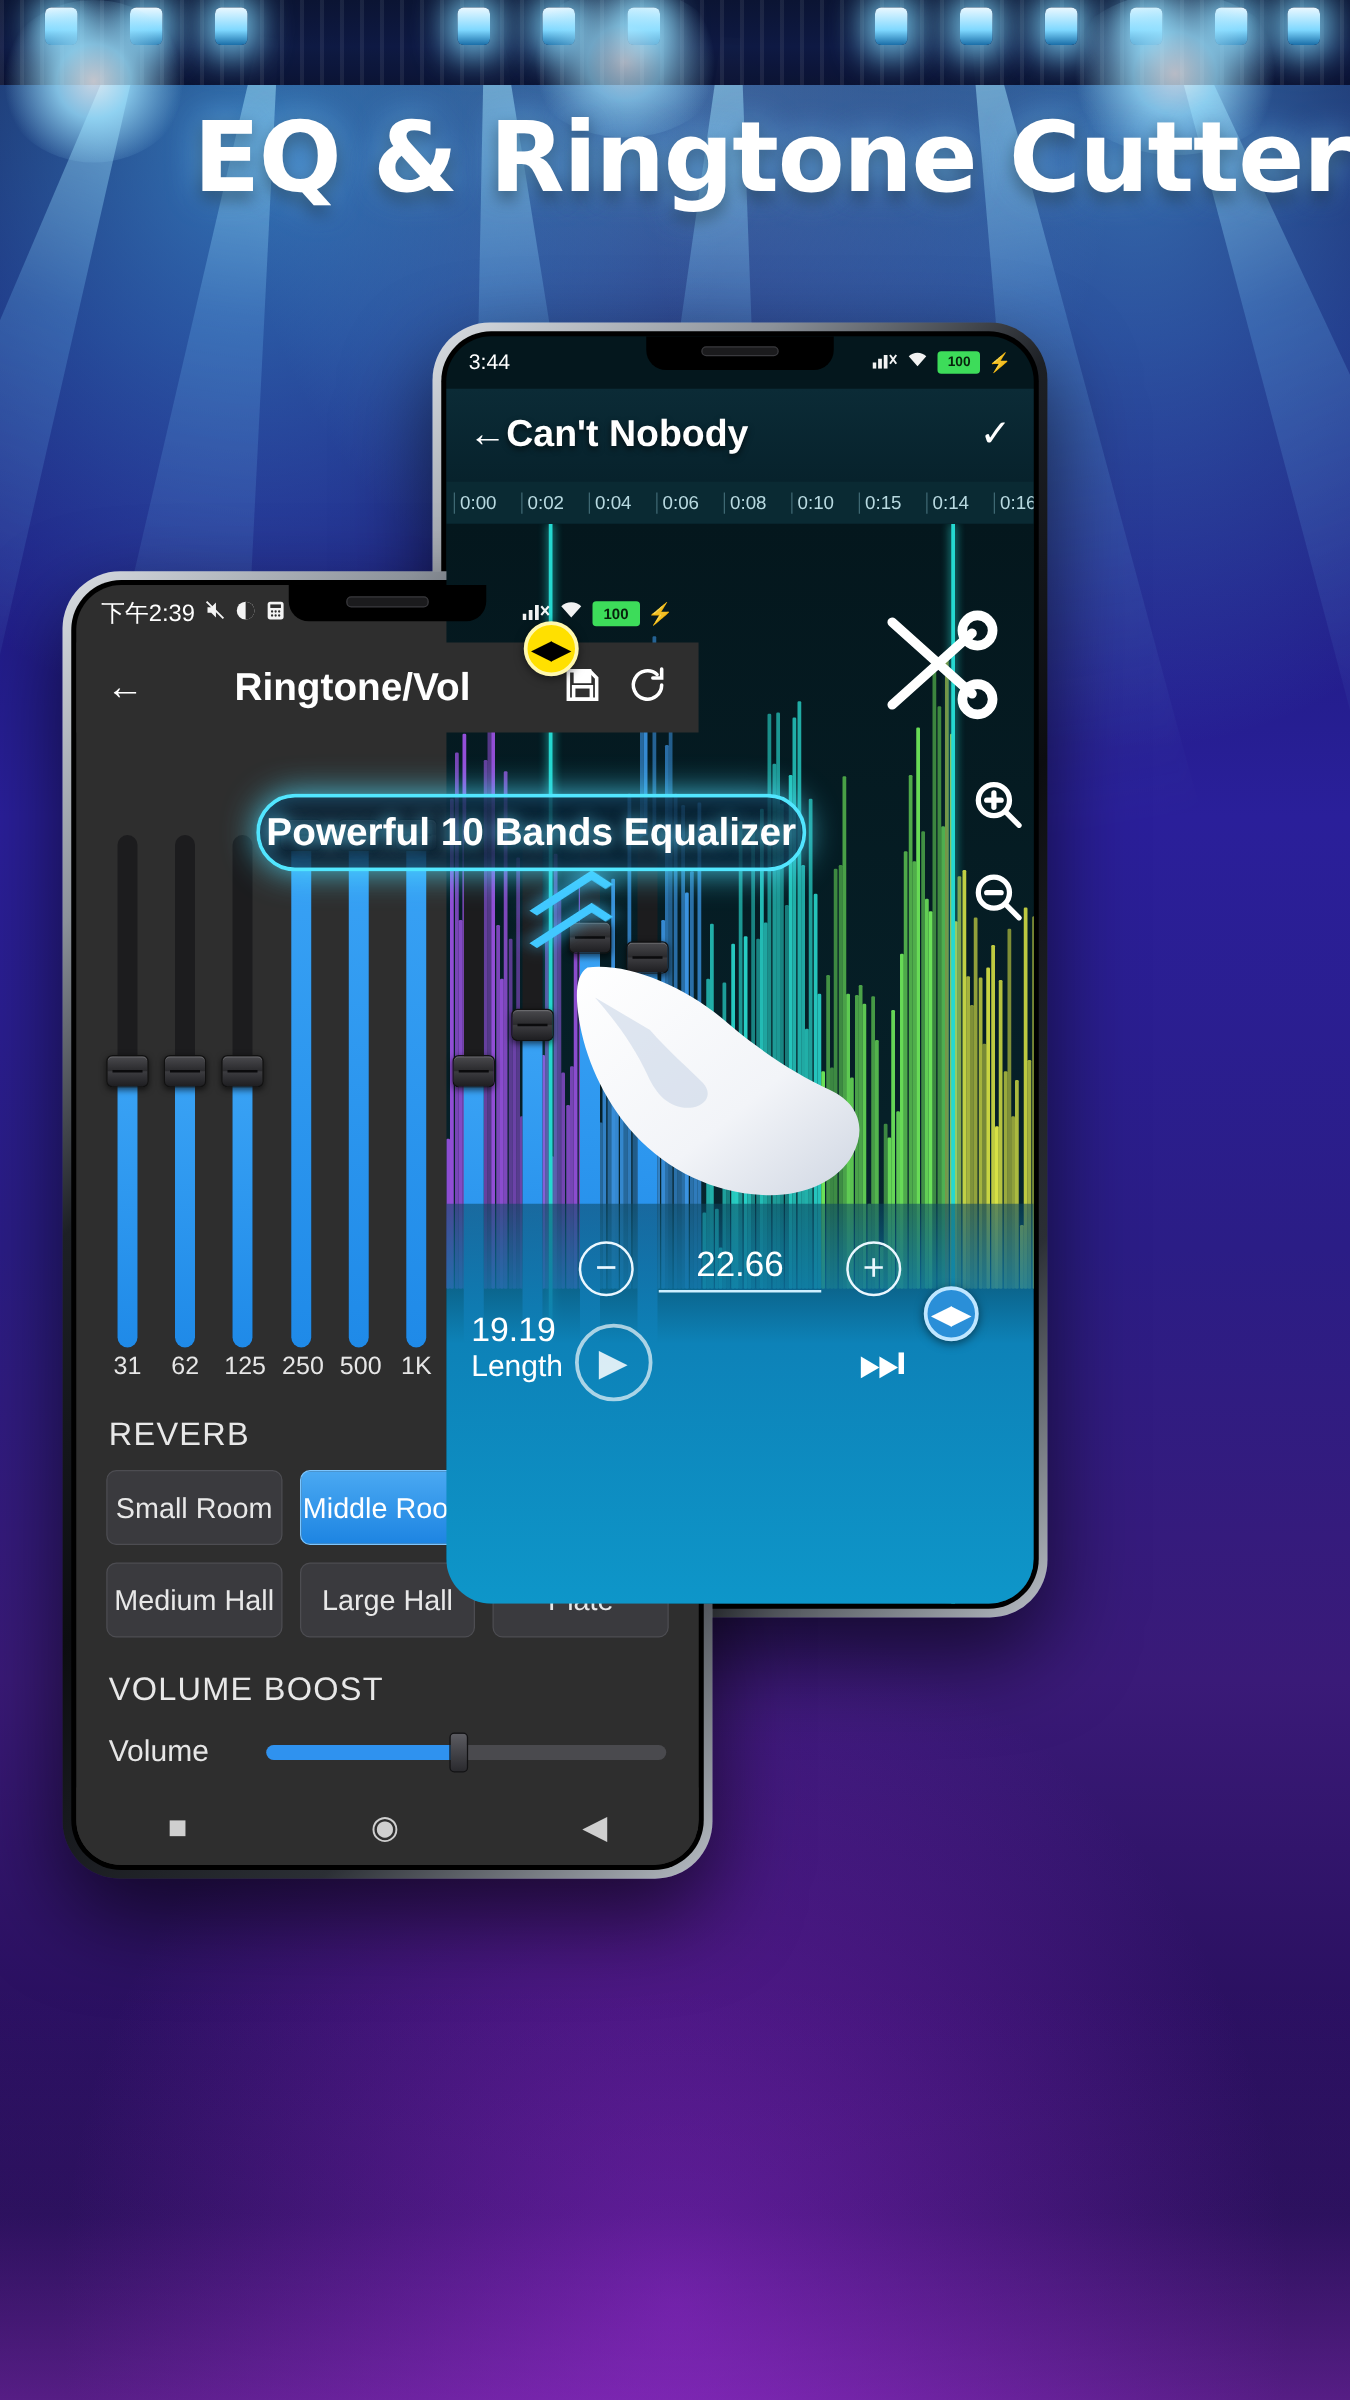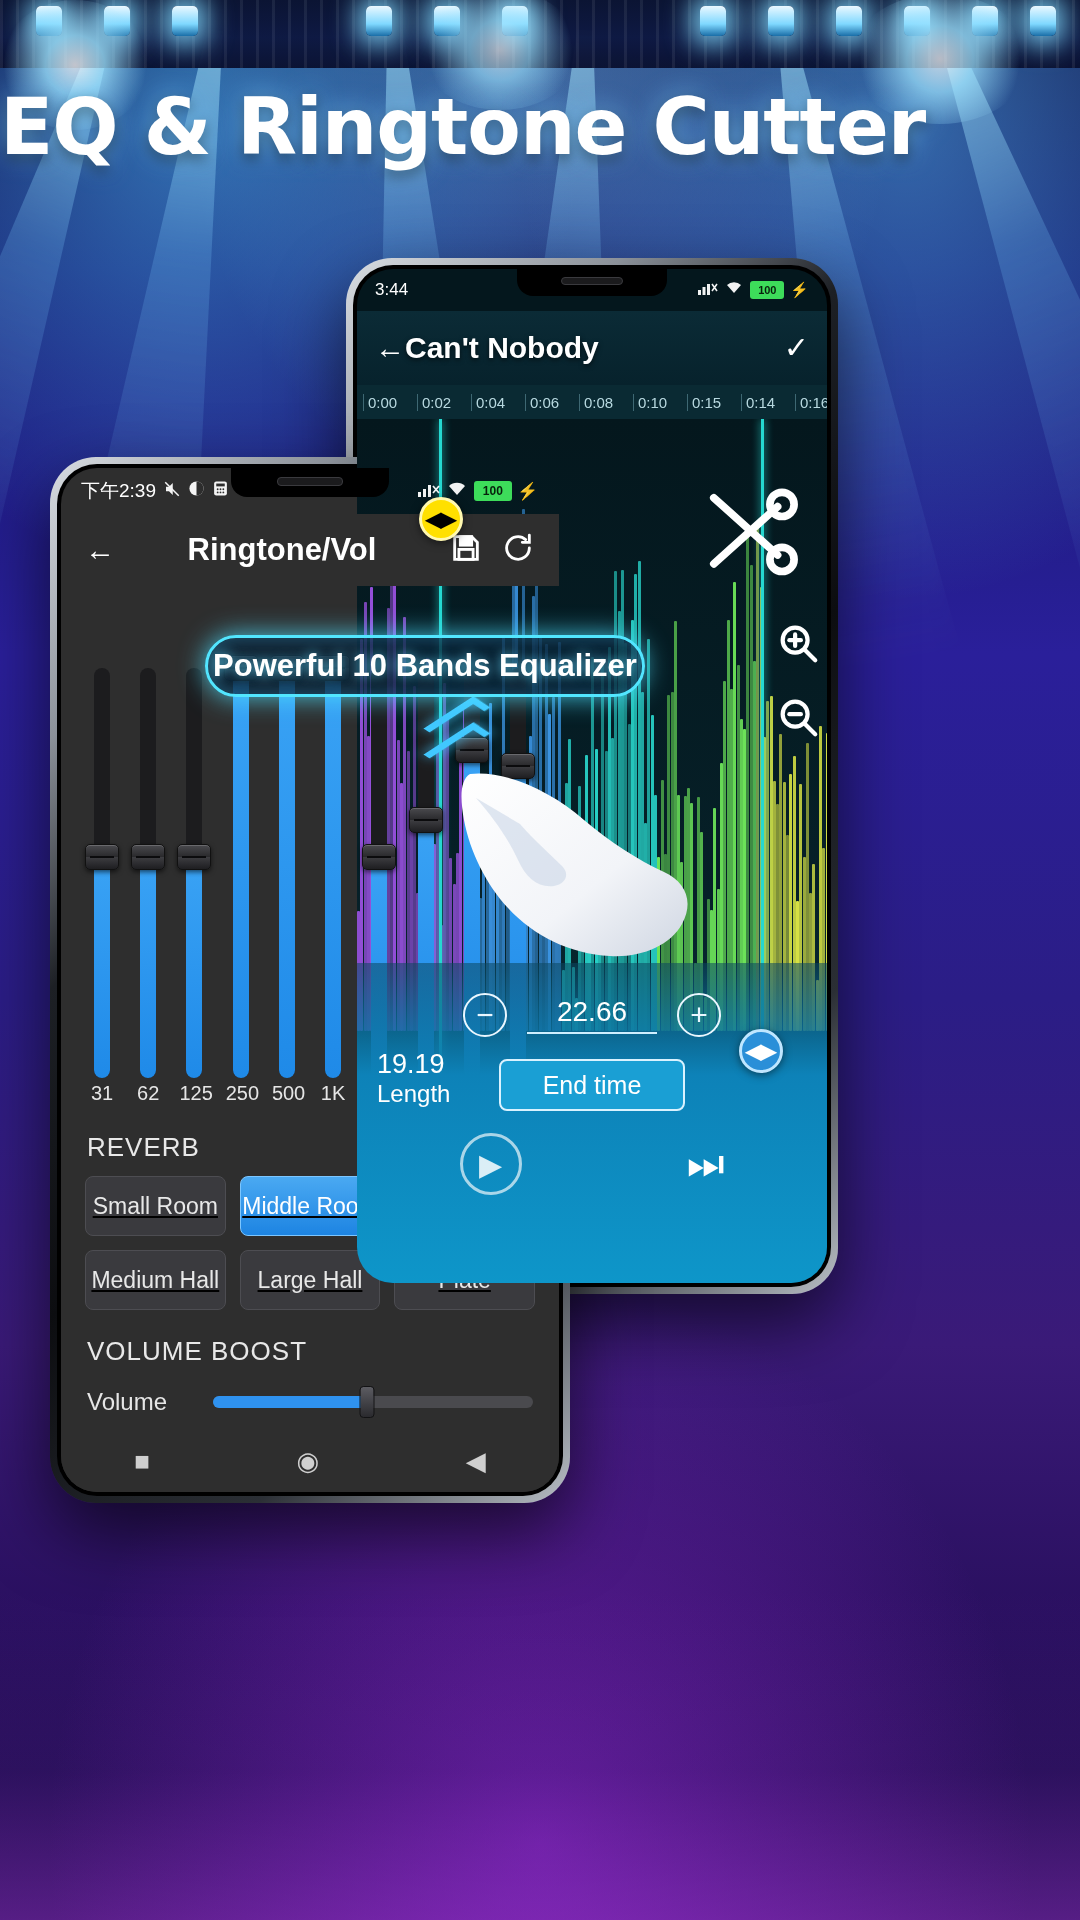--- a/index.html
+++ b/index.html
@@ -54,21 +54,21 @@
     filter:blur(6px);
   }
   .floorglow{
     position:absolute; left:0; right:0; bottom:0; height:330px;
     background:linear-gradient(0deg, rgba(190,60,255,.38) 0%, rgba(120,40,200,.15) 45%, rgba(60,20,120,0) 100%);
   }
 
   
   .headline {
     position:absolute; left:0; right:0; top:82px;
-    text-align:left;
+    text-align:right;
     font-size:78px;
     font-weight:bold;
     color:#ffffff;
     letter-spacing:-1px;
     text-shadow:0 0 26px rgba(120,200,255,.75), 0 5px 14px rgba(0,0,0,.6);
     font-family:"DejaVu Sans", sans-serif;
     white-space:nowrap;
   }
 
   
@@ -274,21 +274,21 @@
     display:flex; justify-content:space-between; padding:0 26px; z-index:3;
   }
   .freqs span { width:30px; text-align:center; color:#e6e6e6; font-size:20px; }
 
   .section-title {
     position:absolute; left:26px; color:#e8e8e8;
     font-size:26px; letter-spacing:1px; z-index:3;
   }
   .reverb-grid {
     position:absolute; left:24px; right:24px; z-index:3;
-    display:grid; grid-template-columns:repeat(3,1fr); gap:14px;text-decoration:underline;
+    display:grid; grid-template-columns:repeat(3,1fr); gap:14px;
   }
   .rv-btn {
     height:60px; border-radius:8px; background:#3a3a3e;
     border:1px solid #4d4d52;
     color:#e8e8e8; font-size:23px;
     display:flex; align-items:center; justify-content:center;
   }
   .rv-btn.on {
     background:linear-gradient(180deg,#4aa9f2,#1d84e2);
     border-color:#7cc6ff; color:#fff;
@@ -591,21 +591,20 @@
       <div class="cut-bottom">
         <div class="len-block">
           <div class="v">19.19</div>
           <div class="l">Length</div>
         </div>
         <div class="time-row">
           <div class="circ-btn">−</div>
           <div class="time-val">22.66</div>
           <div class="circ-btn">+</div>
         </div>
-        <div class="endtime-btn">End time</div>
         <div class="transport">
           <div class="play-circ">▶</div>
           <div style="color:#fff;font-size:42px;">⏭</div>
         </div>
       </div>
 
     </div>
   </div>
 </div>
 

